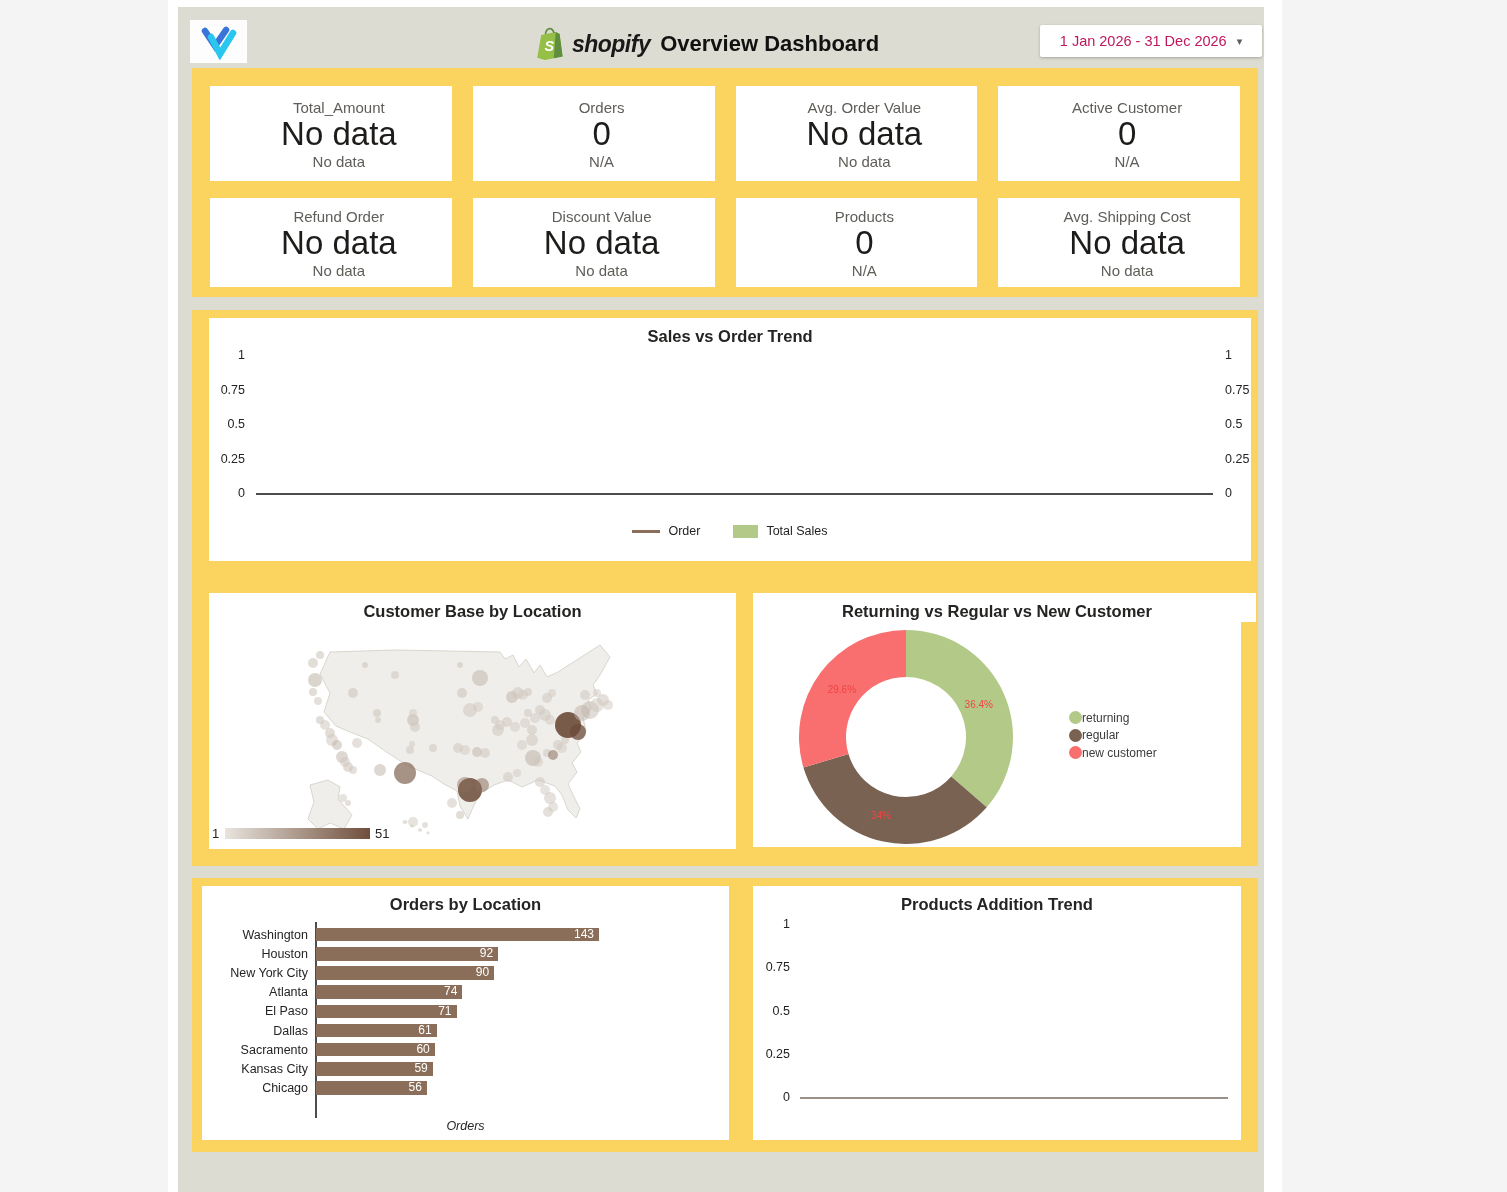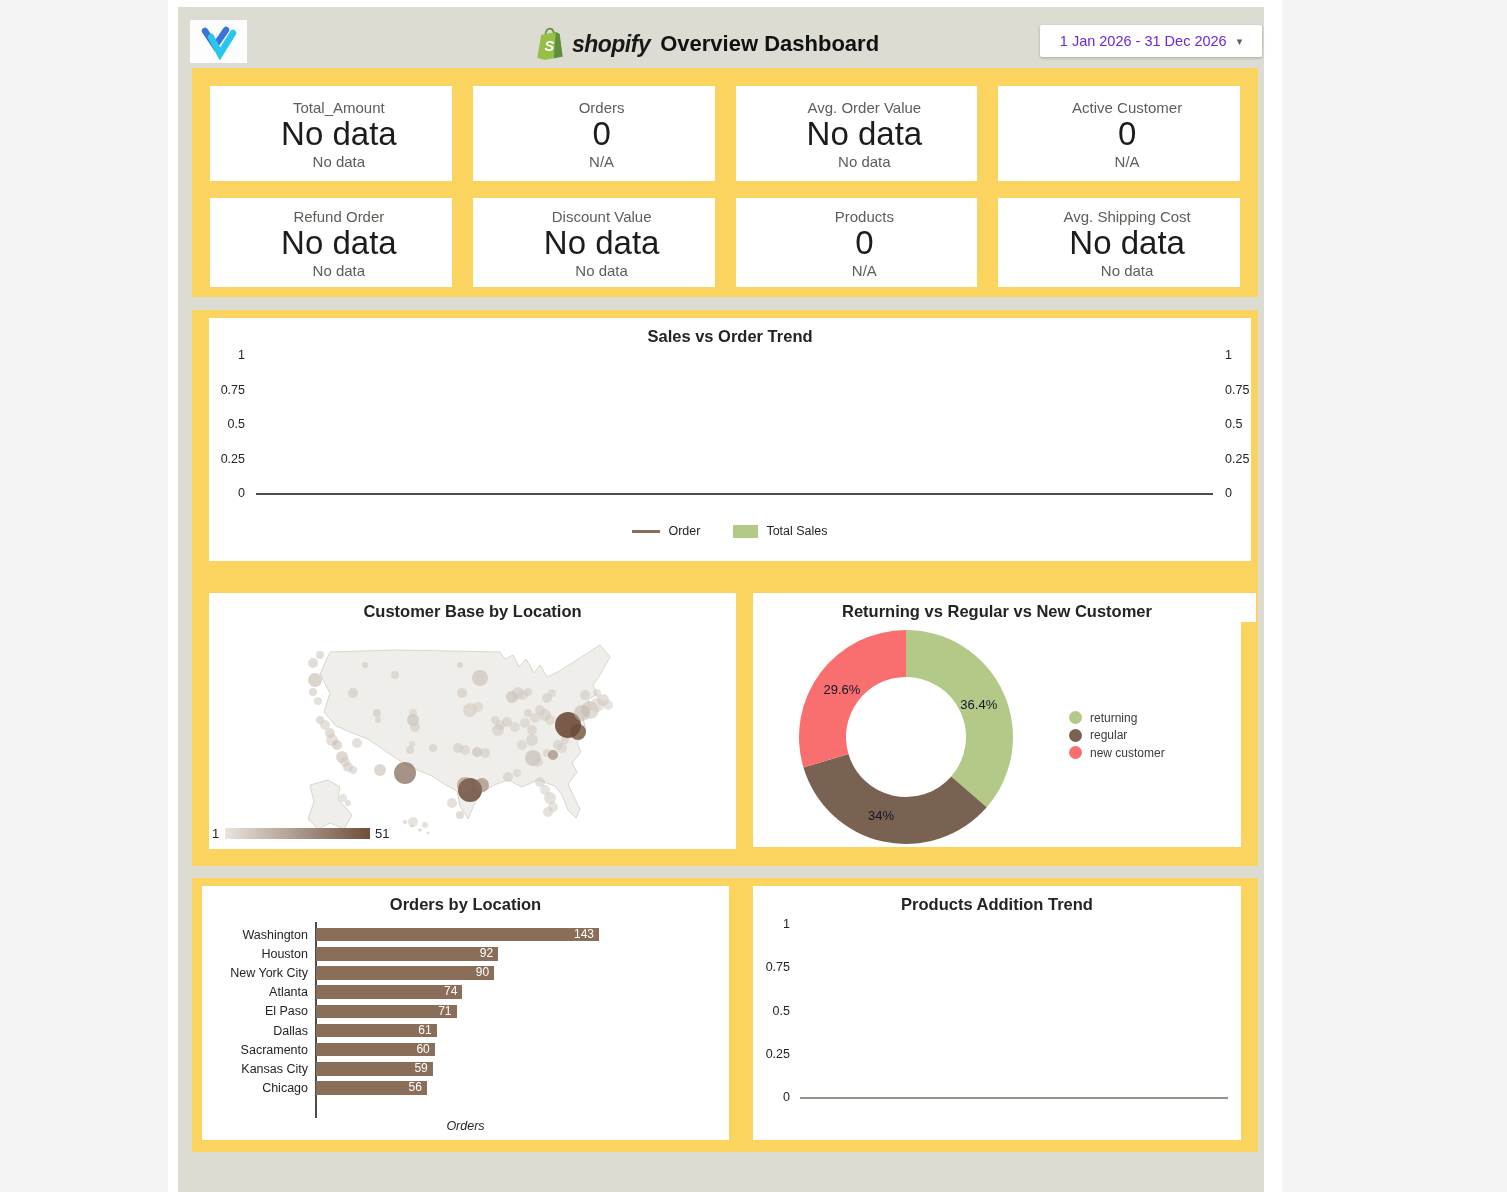--- a/index.html
+++ b/index.html
@@ -7,21 +7,21 @@
   .page { position:relative; width:1507px; height:1192px; background:#f4f4f4; }
   .content-card { position:absolute; left:168px; top:0; width:1114px; height:1192px; background:#ffffff; }
   .beige-panel { position:absolute; left:10px; top:7px; width:1086px; height:1185px; background:var(--beige,#dddcd2); }
 
   
   .logo-tile { position:absolute; left:12px; top:13px; width:57px; height:43px; background:#fdfdfd; display:flex; align-items:center; justify-content:center; }
   .title-wrap { position:absolute; left:529px; top:20px; transform:translateX(-50%); display:flex; align-items:center; gap:7px; white-space:nowrap; }
   .shopify-word { font-size:23px; font-weight:bold; font-style:italic; color:#191919; letter-spacing:-0.5px; }
   .dash-title { font-size:22px; font-weight:bold; color:#111111; margin-left:3px; }
   .date-picker { position:absolute; left:862px; top:18px; width:222px; height:32px; background:#ffffff; border-radius:2px; box-shadow:0 1px 3px rgba(0,0,0,0.25); display:flex; align-items:center; justify-content:center; gap:10px; cursor:pointer; overflow:hidden; }
-  .date-picker .dp-text { font-size:14.5px; color:#6d28d9; max-width:178px; overflow:hidden; white-space:nowrap; }
+  .date-picker .dp-text { font-size:14.5px; color:#be185d; max-width:178px; overflow:hidden; white-space:nowrap; }
   .date-picker .caret { font-size:11px; color:#605e5c; }
 
   
   .yellow { position:absolute; left:14px; width:1066px; background:var(--yellow,#fbd45f); }
   .yellow.kpi-block    { top:61px;  height:229px; }
   .yellow.sales-block  { top:303px; height:316px; }
   .yellow.mid-block    { top:577px; height:282px; }
   .yellow.bottom-block { top:871px; height:274px; }
 
   .card { position:absolute; background:#ffffff; }
@@ -51,23 +51,23 @@
   
   .map-card { left:17px; top:9px; width:527px; height:256px; }
   .map-svg { position:absolute; left:91px; top:44px; }
   .grad-min { position:absolute; left:3px; top:233px; font-size:13px; color:#252423; }
   .grad-bar { position:absolute; left:16px; top:235px; width:145px; height:11px; }
   .grad-max { position:absolute; left:166px; top:233px; font-size:13px; color:#252423; }
 
   
   .donut-card { left:561px; top:9px; width:488px; height:254px; }
   .donut-svg { position:absolute; left:46px; top:37px; }
-  .donut-label { position:absolute; transform:translate(-50%,-50%); font-size:13px; color:#0f172a; }
+  .donut-label { position:absolute; transform:translate(-50%,-50%); font-size:10px; color:#ef4444; }
   .donut-legend { position:absolute; left:316px; top:118px; display:flex; flex-direction:column; gap:4.5px; }
-  .dleg-item { display:flex; align-items:center; gap:8px; font-size:12px; color:#3c3b39; height:13px; }
+  .dleg-item { display:flex; align-items:center; gap:0; font-size:12px; color:#3c3b39; height:13px; }
   .dleg-dot { width:13px; height:13px; border-radius:50%; }
   .notch { position:absolute; left:1049px; top:9px; width:15px; height:29px; background:#ffffff; }
 
   
   .bars-card { left:10px; top:8px; width:527px; height:254px; }
   .bar-rows { position:absolute; left:0; top:39px; width:100%; }
   .bar-row { display:flex; align-items:center; height:19.2px; }
   .bar-cat { width:110px; padding-right:4px; text-align:right; font-size:12.5px; color:#252423; }
   .bar-track { position:relative; flex:1; height:13.5px; margin-left:4px; }
   .bar-fill { position:absolute; left:0; top:0; height:13.5px; }

